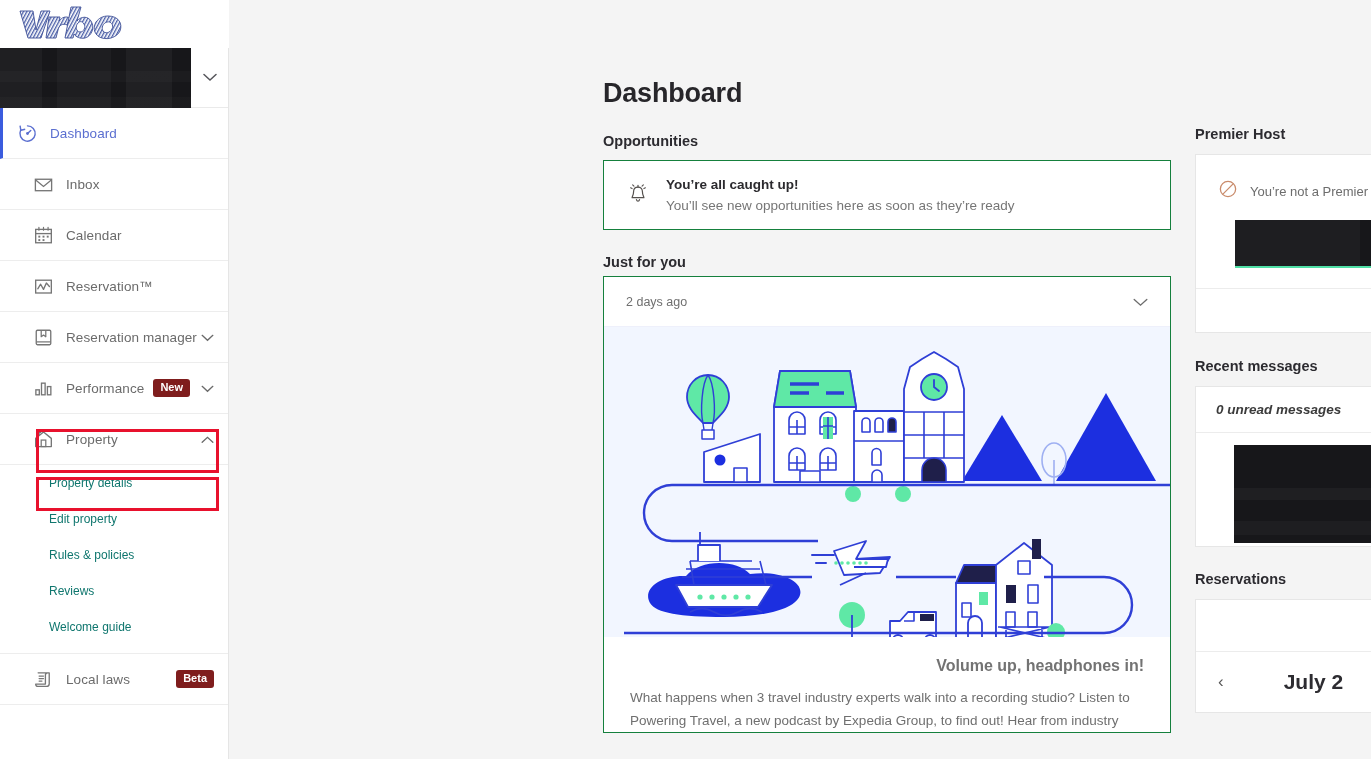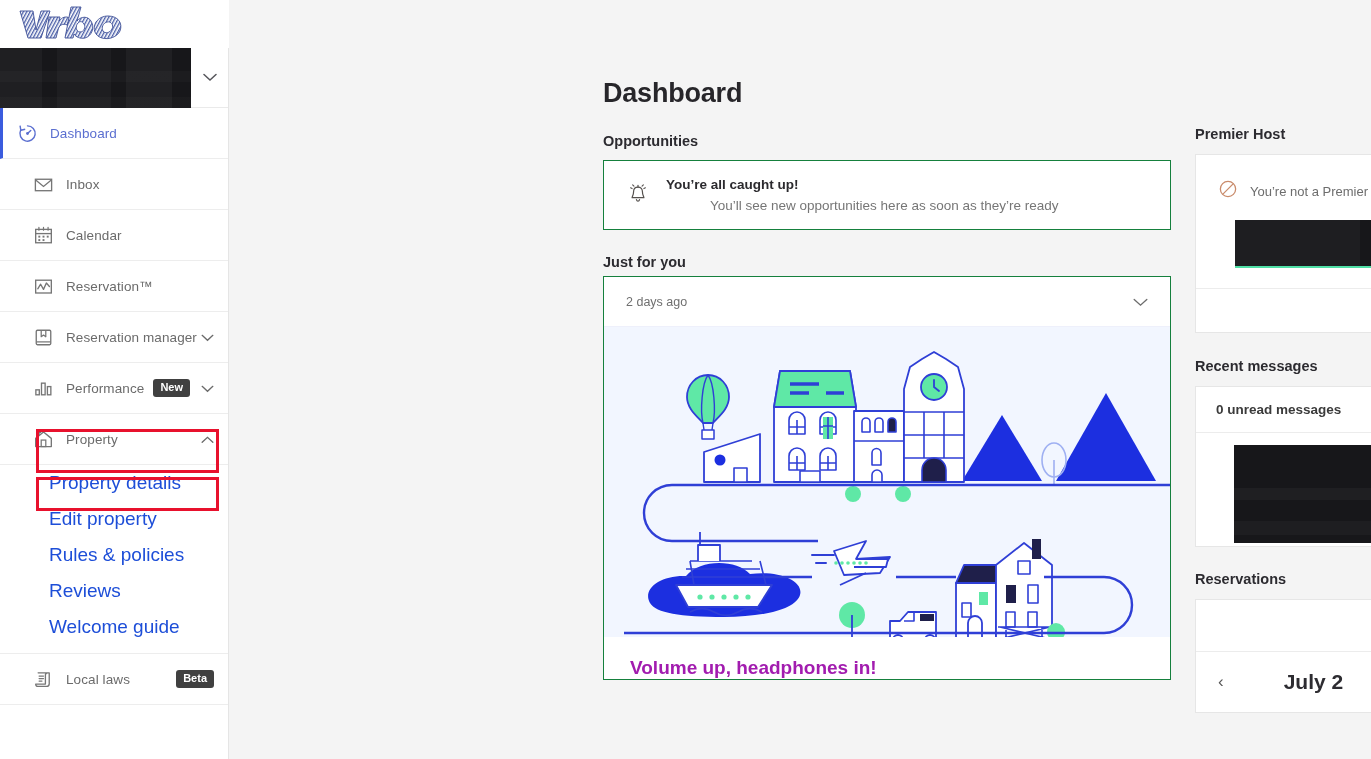--- a/index.html
+++ b/index.html
@@ -41,72 +41,72 @@
     position: relative; height: 51px; display: flex; align-items: center;
     padding-left: 28px; padding-right: 14px;
     border-bottom: 1px solid #ededed; background: #fff; cursor: pointer;
   }
   .nav-item .ico { width: 30px; display: flex; align-items: center; justify-content: center; flex: 0 0 30px; }
   .nav-item .lbl { font-size: 13.5px; color: #6b6b6b; margin-left: 8px; letter-spacing: .1px; white-space: nowrap; }
   .nav-item.active { border-left: 3px solid #3b5cde; padding-left: 9px; }
   .nav-item.active .lbl { color: #5b6fd0; }
   .nav-item .caret { margin-left: auto; }
   .badge {
-    display: inline-block; margin-left: 9px; background: #404040; color: #fff;
+    display: inline-block; margin-left: 9px; background: #7f1d1d; color: #fff;
     font-size: 11px; font-weight: bold; border-radius: 3px; padding: 3px 7px 4px; line-height: 1;
   }
   .sub-item {
     height: 36px; display: flex; align-items: center; padding-left: 49px;
-    font-size: 19px; color: #1d4ed8; background: #fff; cursor: pointer;
+    font-size: 12px; color: #0f766e; background: #fff; cursor: pointer;
   }
   .sub-group { padding-bottom: 8px; border-bottom: 1px solid #ededed; }
 
   .hl-box { position: absolute; border: 3px solid #e8112d; pointer-events: none; z-index: 40; }
 
   
   .main { position: absolute; left: 230px; top: 48px; right: 0; bottom: 0; background: #f4f4f4; }
   .content { position: absolute; left: 373px; top: 0; width: 998px; height: 711px; }
 
   .page-title { font-size: 27px; font-weight: bold; color: #27262a; letter-spacing: -.2px; padding-top: 30px; }
   .sec-title { font-size: 14.5px; font-weight: bold; color: #2c2b30; margin-top: 24px; }
   .card { background: #fff; border: 1px solid #15803d; }
 
   .opp-card { margin-top: 11px; width: 568px; height: 70px; display: flex; align-items: center; padding: 0 22px; }
   .opp-text { margin-left: 16px; }
   .opp-t1 { font-size: 13.5px; font-weight: bold; color: #2b2a2e; }
-  .opp-t2 { font-size: 13.5px; color: #767676; margin-top: 6px; margin-left: 44px; }
+  .opp-t2 { font-size: 13.5px; color: #767676; margin-top: 6px; }
 
   .jfy-card { margin-top: 6px; width: 568px; }
   .jfy-head { height: 50px; display: flex; align-items: center; padding: 0 22px; border-bottom: 1px solid #eef0fb; }
   .jfy-date { font-size: 12.5px; color: #6f6f6f; }
   .jfy-caret { margin-left: auto; }
   .jfy-illo { width: 100%; height: 310px; background: #f2f6ff; display: block; }
   .jfy-body { padding: 20px 26px 0; }
-  .jfy-h { font-size: 19px; font-weight: bold; color: #a21caf; }
+  .jfy-h { font-size: 16px; font-weight: bold; color: #737373; text-align: right; }
   .jfy-p { font-size: 13.5px; color: #6f6f6f; line-height: 1.72; margin-top: 11px; width: 520px; }
 
   
   .rail { position: absolute; left: 965px; top: 0; width: 406px; height: 711px; }
   .rail-title { font-size: 14.5px; font-weight: bold; color: #2c2b30; }
   .ph-title { padding-top: 78px; }
   .ph-card { margin-top: 12px; width: 360px; background: #fff; border: 1px solid #e6e6e6; }
   .ph-top { padding: 24px 22px 20px; }
   .ph-row { display: flex; align-items: center; }
   .ph-txt { font-size: 13px; color: #6d6d6d; margin-left: 12px; white-space: nowrap; }
   .ph-redact {
     margin-top: 17px; margin-left: 17px; height: 48px; width: 330px; background: #17171a;
     border-bottom: 2px solid #4fe0a6;
     background-image: linear-gradient(90deg, rgba(255,255,255,.03) 0 38%, transparent 38% 48%, rgba(255,255,255,.04) 48% 84%, transparent 84%);
   }
   .ph-foot { border-top: 1px solid #ececec; height: 44px; display: flex; align-items: center; justify-content: flex-end; padding-right: 0; }
 
   .rm-title { margin-top: 25px; }
   .rm-card { margin-top: 12px; width: 360px; background: #fff; border: 1px solid #e6e6e6; }
   .rm-head { height: 46px; display: flex; align-items: center; padding-left: 20px; border-bottom: 1px solid #ececec; }
-  .rm-cnt { font-size: 13.5px; font-weight: bold; color: #3b3b3b; }
+  .rm-cnt { font-size: 13.5px; font-weight: bold; color: #3b3b3b; font-style: italic; }
   .rm-body { height: 113px; padding: 12px 0 14px 38px; }
   .rm-redact {
     width: 330px; height: 98px; background: #17171a;
     background-image:
       linear-gradient(90deg, transparent 0 52%, rgba(255,255,255,.045) 52% 78%, transparent 78% 84%, rgba(255,255,255,.04) 84% 98%, transparent 98%),
       linear-gradient(0deg, transparent 0 8%, rgba(255,255,255,.03) 8% 22%, transparent 22% 44%, rgba(255,255,255,.035) 44% 56%, transparent 56%);
   }
 
   .rs-title { margin-top: 24px; }
   .rs-card { margin-top: 12px; width: 360px; background: #fff; border: 1px solid #e6e6e6; }
@@ -419,20 +419,21 @@
 
             <circle cx="452" cy="305" r="9" fill="#5fe8a6" stroke="none"></circle>
 
             <path d="M440 250 H500 a28 28 0 0 1 0 56 H20" stroke="#2f3fd6" stroke-width="2.4" fill="none"></path>
             <path d="M20 312 H566" stroke="#2f3fd6" stroke-width="2.4"></path>
           </g>
         </svg>
 
         <div class="jfy-body">
           <div class="jfy-h">Volume up, headphones in!</div>
+          <div class="jfy-p">What happens when 3 travel industry experts walk into a recording studio? Listen to Powering Travel, a new podcast by Expedia Group, to find out! Hear from industry</div>
         </div>
       </div>
     </div>
 
     <div class="rail">
 
       <div class="rail-title ph-title">Premier Host</div>
       <div class="ph-card">
         <div class="ph-top">
           <div class="ph-row">

